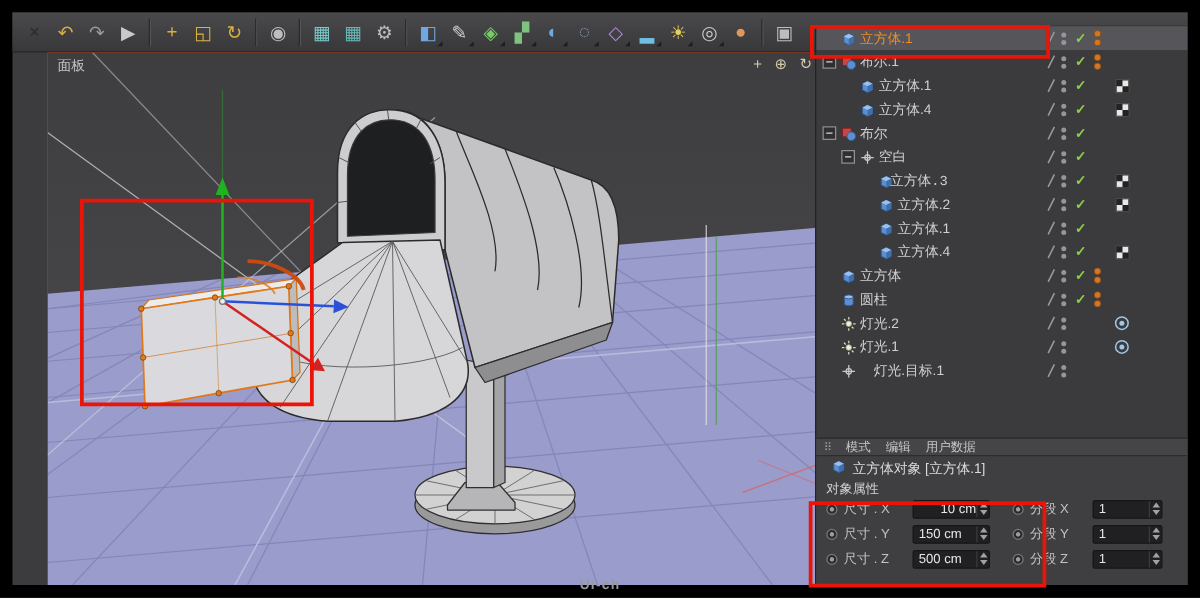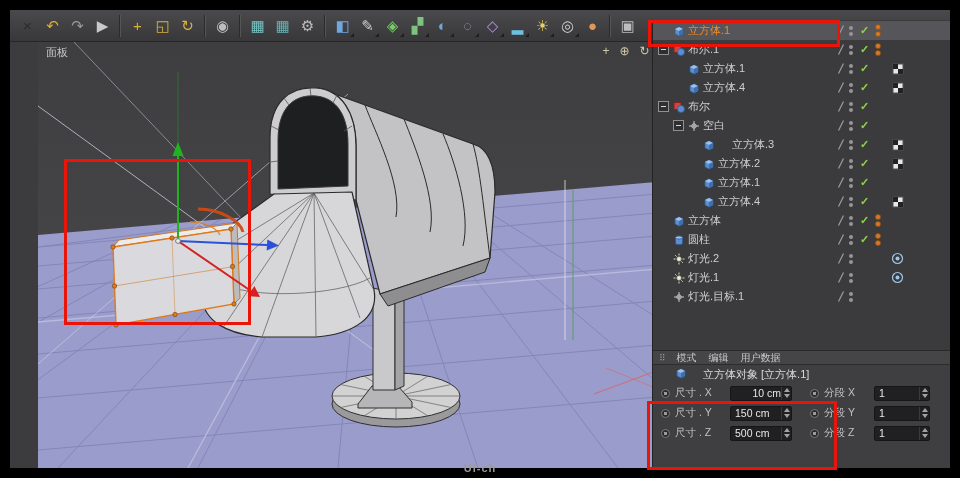--- a/index.html
+++ b/index.html
@@ -42,21 +42,21 @@
   .odots { flex-direction:column; justify-content:center; gap:2px; }
   .odots i { width:4px; height:4px; border-radius:50%; background:#96969a; }
   .ocheck { color:#8ed04a; font-size:11px; font-weight:bold; }
 
   
   .am { position:absolute; left:0; top:330px; width:100%; height:118px; background:#3f3f41;
         border-top:1px solid #292929; overflow:hidden; }
   .am-menu { height:14px; display:flex; align-items:center; gap:12px; padding:0 6px;
              background:#454547; border-bottom:1px solid #2c2c2c; font-size:10px; color:#c6c6c6; }
   .am-menu .grid-ic { font-size:9px; color:#9a9a9a; letter-spacing:-1px; }
-  .am-title { height:18px; display:flex; align-items:center; gap:16px; padding:0 22px;
+  .am-title { height:18px; display:flex; align-items:center; gap:5px; padding:0 12px;
               font-size:11px; color:#dadada; }
   .am-tabs { height:18px; display:flex; gap:1px; padding:0 2px; }
   .tab { flex:1; display:flex; align-items:center; justify-content:center; font-size:10.5px;
          color:#c8c8c8; background:#4a4a4c; border:1px solid #2c2c2c; border-radius:2px 2px 0 0; }
   .tab.active { background:#8fb2d4; color:#141414; font-weight:bold; }
   .am-section { height:14px; font-size:10.5px; color:#d2d2d2; padding:1px 0 0 8px; }
   .arow { height:20px; display:flex; align-items:center; padding-left:8px; }
   .kf { width:9px; height:9px; border-radius:50%; border:1.5px solid #76767a; flex:0 0 auto;
         background:radial-gradient(circle,#9a9a9a 0,#9a9a9a 1.5px,#2c2c2e 2px); margin-right:5px; }
   .flabel { width:55px; font-size:10.5px; color:#c2c2c2; flex:0 0 auto; }
@@ -411,21 +411,21 @@
             <span class="ocheck" style="left: 207px;">✓</span>
           </div>
           <div class="om-row">
             <span class="oicon" style="left: 50px;">
               <svg width="12" height="12">
                 <path d="M2 4 L6 2 L10 4 L10 9 L6 11 L2 9 Z" fill="#5d8fd0" stroke="#2e5d96" stroke-width="0.8"></path>
                 <path d="M2 4 L6 6 L10 4 L6 2 Z" fill="#9cc0ea"></path>
                 <path d="M6 6 L10 4 L10 9 L6 11 Z" fill="#3f6fae"></path>
               </svg>
             </span>
-            <span class="olabel" style="left: 79px;">立方体.3</span>
+            <span class="olabel" style="left: 59px; font-family: Liberation Mono, monospace;">立方体.3</span>
             <span class="chip" style="left: 184px;">
               <svg width="8" height="13">
                 <line x1="6.5" y1="1.5" x2="1.5" y2="11.5" stroke="#9a9a9a" stroke-width="1.2"></line>
               </svg>
             </span>
             <span class="odots" style="left: 196px;">
               <i></i>
               <i></i>
             </span>
             <span class="ocheck" style="left: 207px;">✓</span>
@@ -625,21 +625,21 @@
             </span>
           </div>
           <div class="om-row">
             <span class="oicon" style="left: 20px;">
               <svg width="12" height="12">
                 <line x1="6" y1="1" x2="6" y2="11" stroke="#c9c9c9"></line>
                 <line x1="1" y1="6" x2="11" y2="6" stroke="#c9c9c9"></line>
                 <circle cx="6" cy="6" r="2.2" fill="none" stroke="#c9c9c9"></circle>
               </svg>
             </span>
-            <span class="olabel" style="left: 35px;">灯光.目标.1</span>
+            <span class="olabel" style="left: 46px;">灯光.目标.1</span>
             <span class="chip" style="left: 184px;">
               <svg width="8" height="13">
                 <line x1="6.5" y1="1.5" x2="1.5" y2="11.5" stroke="#9a9a9a" stroke-width="1.2"></line>
               </svg>
             </span>
             <span class="odots" style="left: 196px;">
               <i></i>
               <i></i>
             </span>
           </div>
@@ -653,20 +653,21 @@
             <span>用户数据</span>
           </div>
         <div class="am-title">
           <span id="am-cube-icon"><svg width="12" height="12">
                 <path d="M2 4 L6 2 L10 4 L10 9 L6 11 L2 9 Z" fill="#5d8fd0" stroke="#2e5d96" stroke-width="0.8"></path>
                 <path d="M2 4 L6 6 L10 4 L6 2 Z" fill="#9cc0ea"></path>
                 <path d="M6 6 L10 4 L10 9 L6 11 Z" fill="#3f6fae"></path>
               </svg></span>
           <span>立方体对象 [立方体.1]</span>
         </div>
+        <div class="am-section">对象属性</div>
         <div id="am-rows">
             <div class="arow">
               <div class="kf"></div>
               <div class="flabel">尺寸 . X</div>
               <div class="finput" style="width: 62px; text-align: right;">
                 <div class="fval">10 cm</div>
                 <div class="stepper">
                   <div class="st-up"></div>
                   <div class="st-dn"></div>
                 </div>

